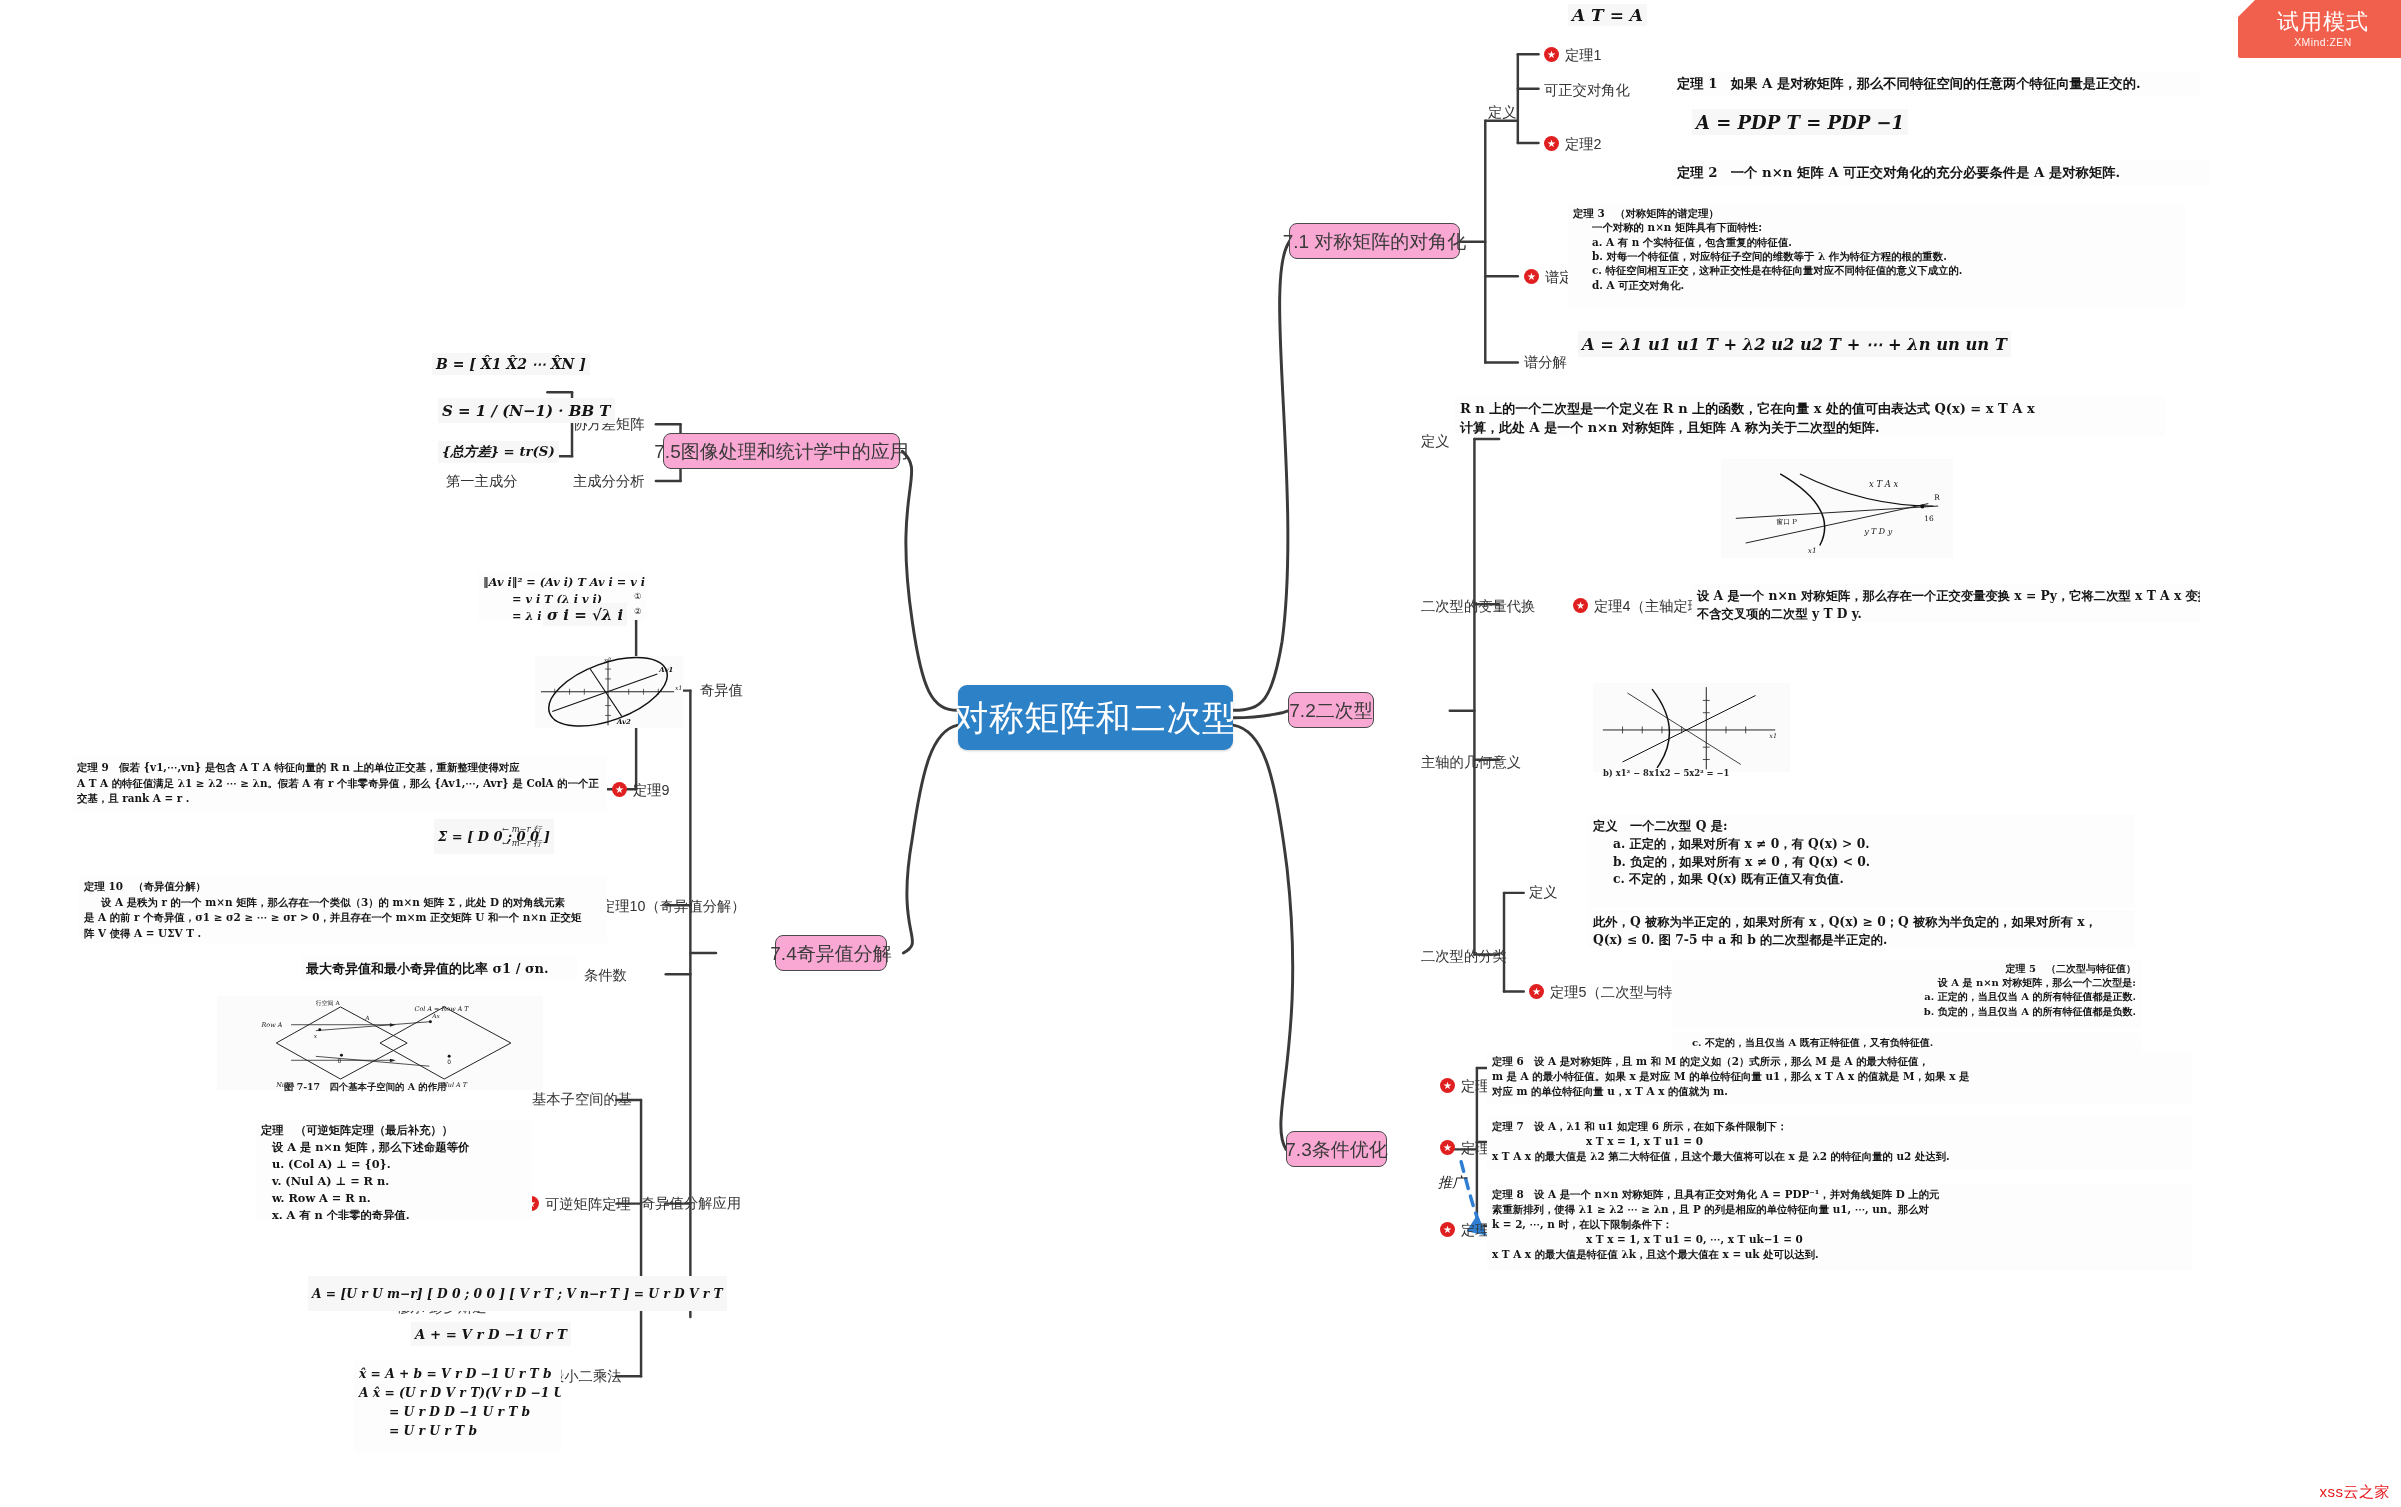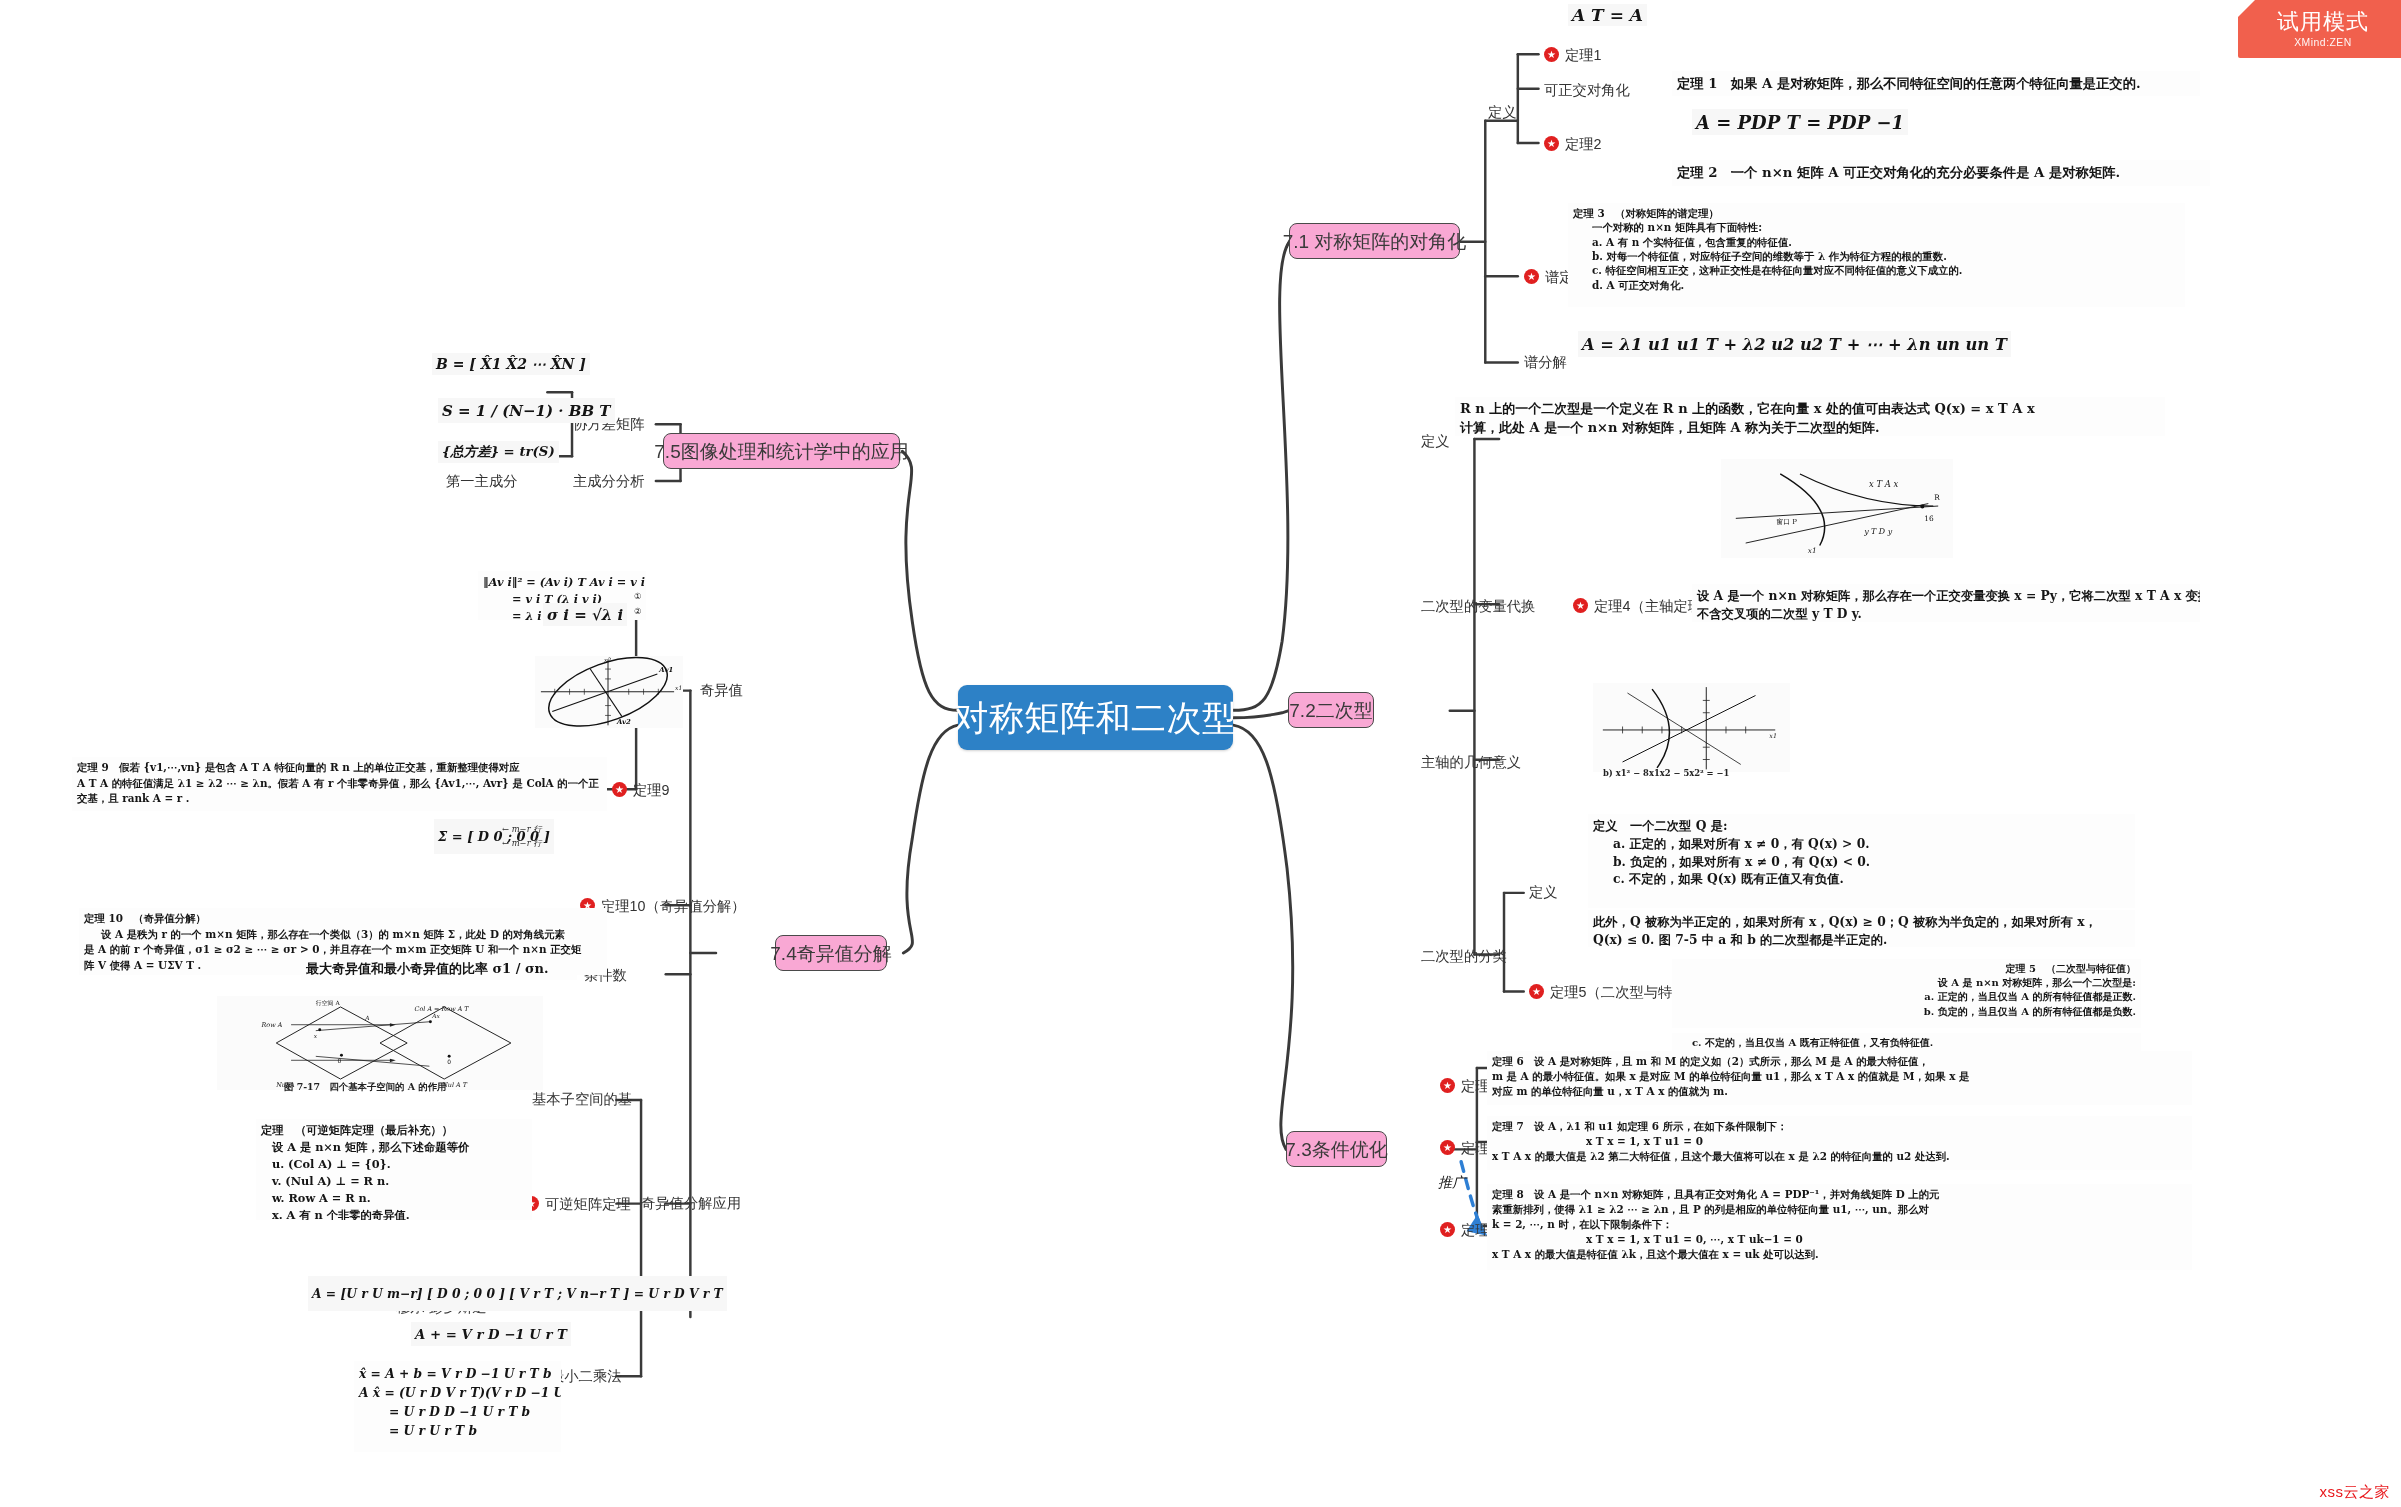--- a/index.html
+++ b/index.html
@@ -533,21 +533,21 @@
 <div class="scan blk" style="left:72px; top:757px; width:535px; height:54px; font-size:10.4px; line-height:1.5;">
   <div class="ln">定理 9　假若 {v1,⋯,vn} 是包含 A T A 特征向量的 R n 上的单位正交基，重新整理使得对应</div>
   <div class="ln">A T A 的特征值满足 λ1 ≥ λ2 ⋯ ≥ λn。假若 A 有 r 个非零奇异值，那么 {Av1,⋯, Avr} 是 ColA 的一个正</div>
   <div class="ln">交基，且 rank A = r .</div>
 </div>
 
 <div class="formula" style="left:434px; top:819px; height:35px; font-size:13px;">Σ = [ D 0 ; 0 0 ]</div>
 <div class="abs" style="left:502px; top:824px; font-size:8.4px; font-family:'DejaVu Serif',serif; font-style:italic;">←  m−r 行</div>
 <div class="abs" style="left:502px; top:838px; font-size:8.4px; font-family:'DejaVu Serif',serif; font-style:italic;">←  m−r 行</div>
 
-<div class="scan blk" style="left:79px; top:908px; width:528px; height:67px; font-size:10.4px; line-height:1.5;">
+<div class="scan blk" style="left:79px; top:876px; width:528px; height:67px; font-size:10.4px; line-height:1.5;">
   <div class="ln">定理 10　（奇异值分解）</div>
   <div class="ln" style="padding-left:17px">设 A 是秩为 r 的一个 m×n 矩阵，那么存在一个类似（3）的 m×n 矩阵 Σ，此处 D 的对角线元素</div>
   <div class="ln">是 A 的前 r 个奇异值，σ1 ≥ σ2 ≥ ⋯ ≥ σr &gt; 0，并且存在一个 m×m 正交矩阵 U 和一个 n×n 正交矩</div>
   <div class="ln">阵 V 使得 A = UΣV T .</div>
 </div>
 
 <div class="scan blk" style="left:301px; top:957px; width:276px; height:23px; font-size:13px; display:flex; align-items:center;">最大奇异值和最小奇异值的比率 σ1 / σn.</div>
 
 <div class="figbox" style="left:217px; top:996px; width:326px; height:94px;">
   <svg viewBox="0 0 660 190" width="326" height="94">

